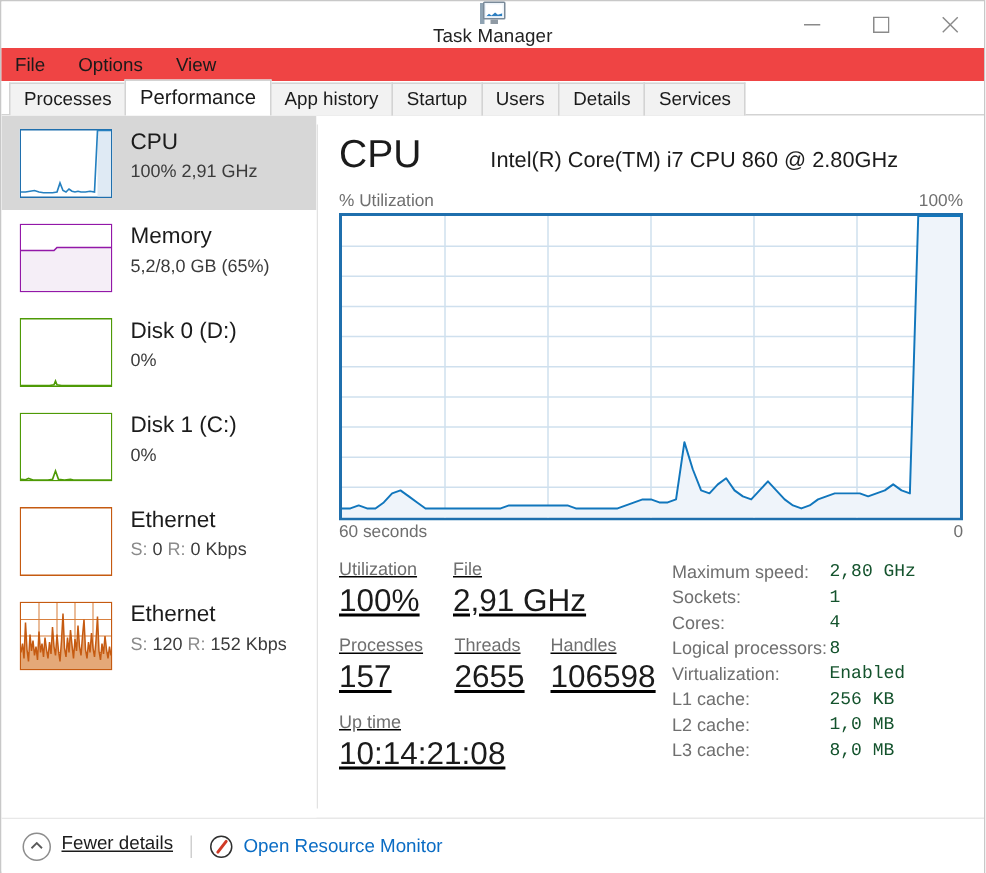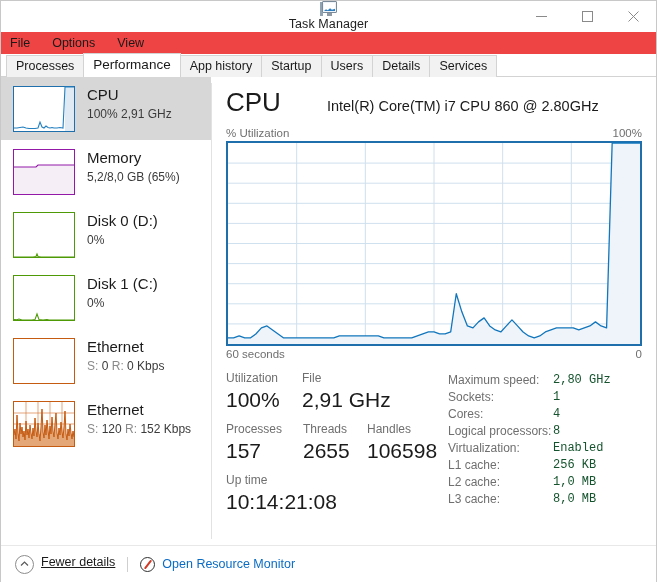--- a/index.html
+++ b/index.html
@@ -68,21 +68,21 @@
 
   
   .graph-wrap{margin-top:2px;width:416px;height:205px;position:relative;}
   .graph-wrap svg{display:block;}
   .time-row{display:flex;justify-content:space-between;width:416px;margin-top:2px;}
   .time-lbl{font-size:11.5px;color:#6f6f6f;}
 
   
   .stats{display:flex;margin-top:11px;}
   .stats-left{width:222px;flex:0 0 222px;}
-  .stat-row{display:flex;margin-bottom:9px;}
+  .stat-row{display:flex;margin-bottom:9px;text-decoration:underline;}
   .stat-col{}
   .stat-lbl{font-size:12px;color:#6f6f6f;line-height:15px;white-space:nowrap;}
   .stat-val{font-size:21px;color:#1b1b1b;line-height:27px;white-space:nowrap;}
   .c1{width:76px;flex:0 0 76px;}
   .c2{width:auto;}
   .p1{width:67px;flex:0 0 67px;}
   .p2{width:64px;flex:0 0 64px;margin-left:10px;}
   .p3{width:auto;}
 
   .stats-right{flex:1 1 auto;padding-top:1px;}

